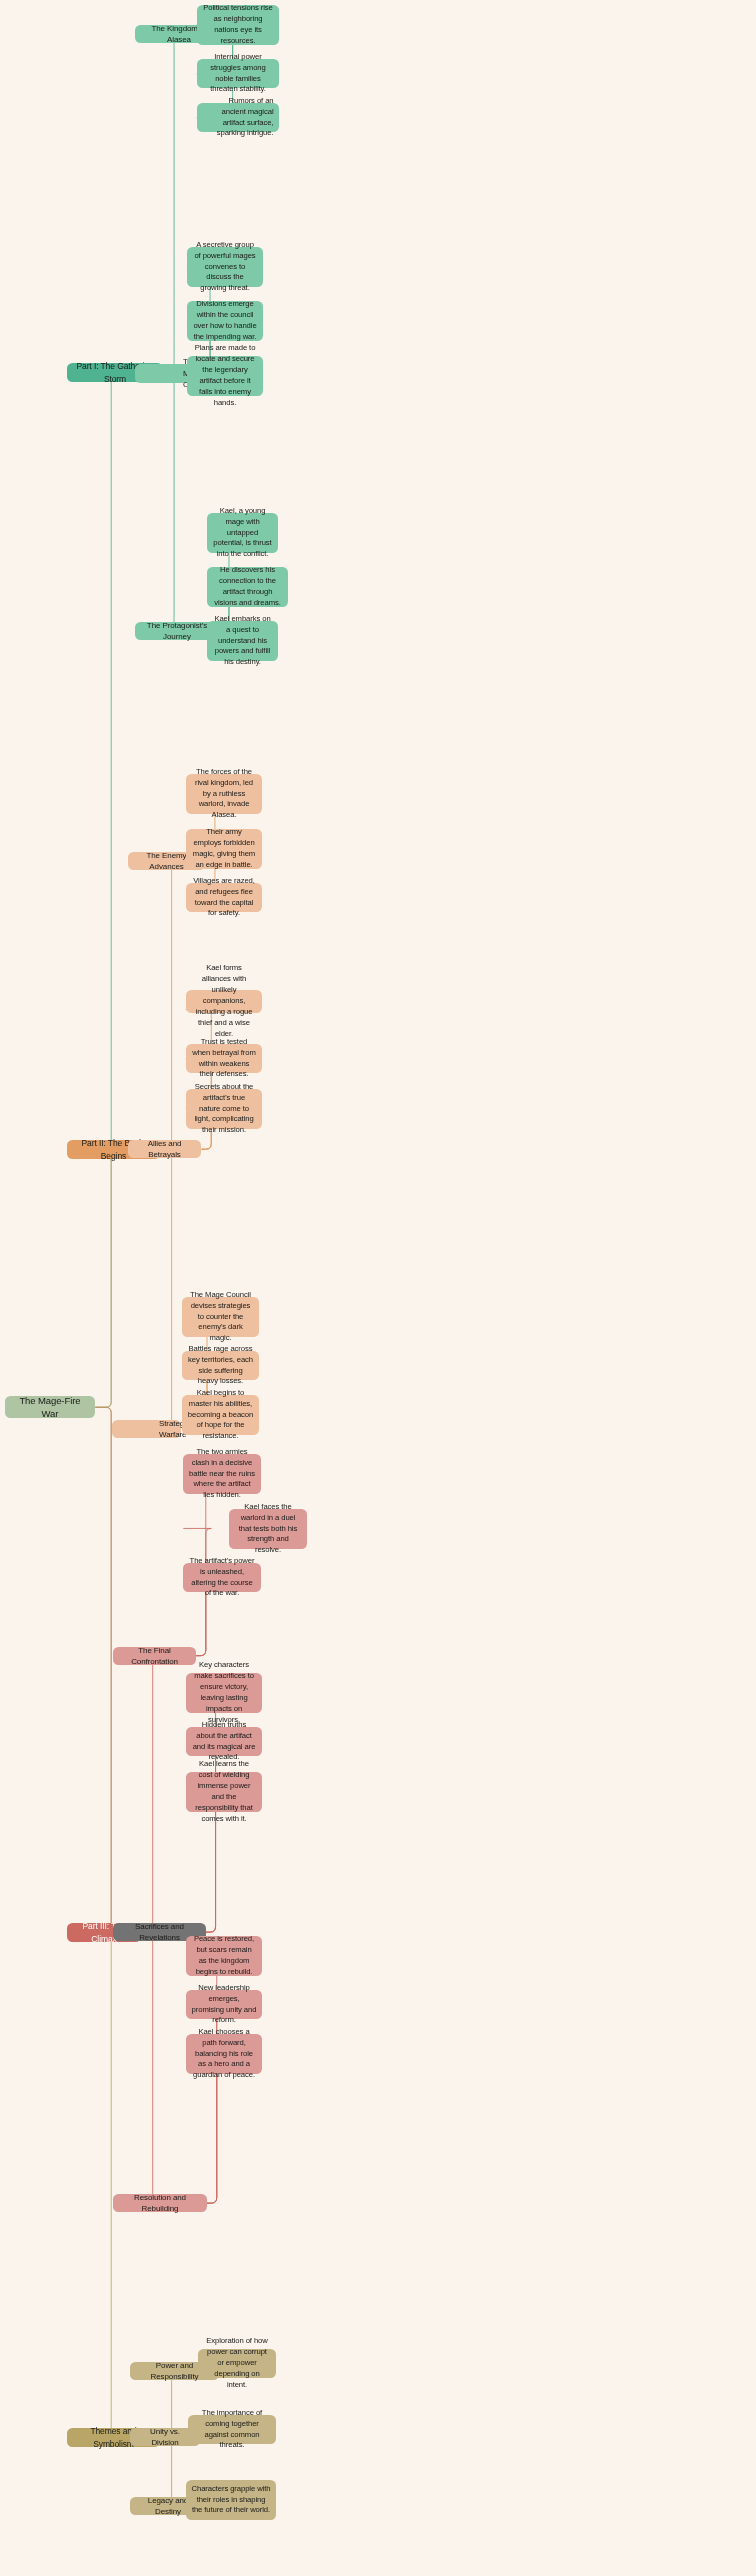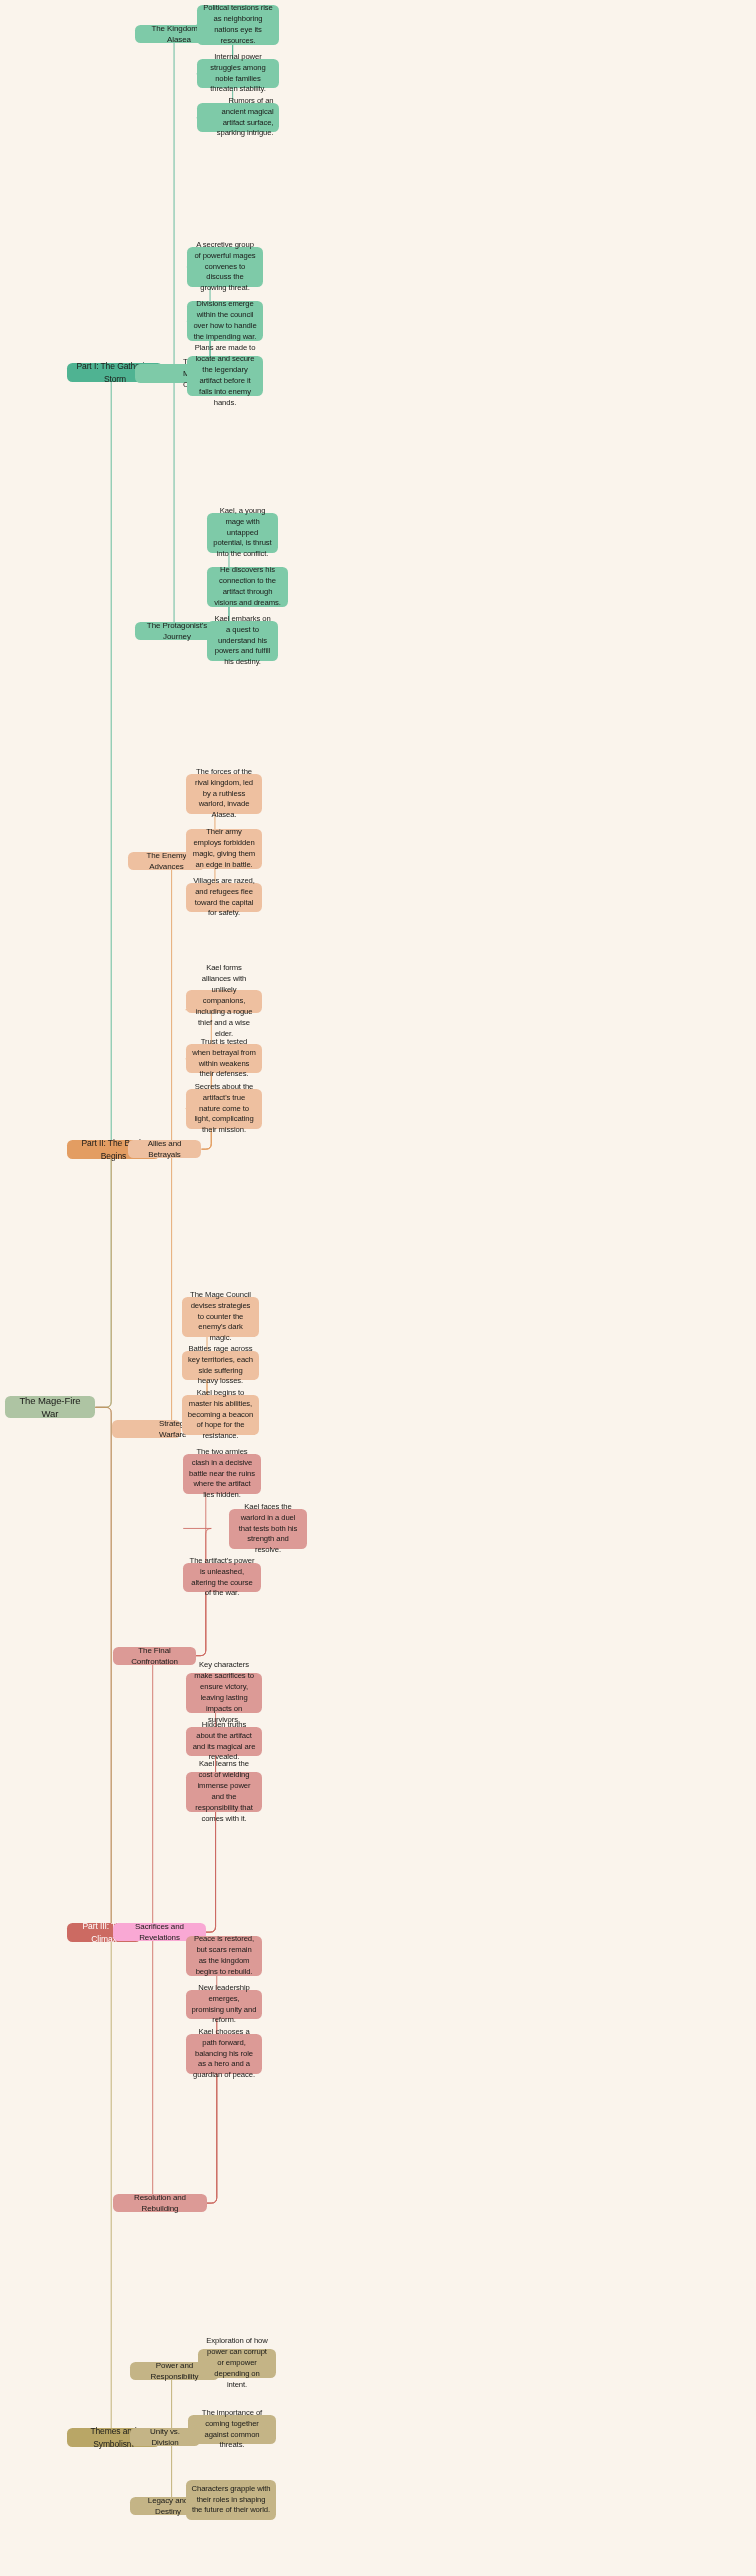--- a/index.html
+++ b/index.html
@@ -184,21 +184,21 @@
       </div>
       <div class="node lvl3" style="left: 183px; top: 1454px; width: 78px; height: 40px; background: rgb(220, 154, 150);">
         <span>The two armies clash in a decisive battle near the ruins where the artifact lies hidden.</span>
       </div>
       <div class="node lvl3" style="left: 183px; top: 1509px; width: 78px; height: 40px; background: rgb(220, 154, 150); margin-left: 46px;">
         <span>Kael faces the warlord in a duel that tests both his strength and resolve.</span>
       </div>
       <div class="node lvl3" style="left: 183px; top: 1563px; width: 78px; height: 29px; background: rgb(220, 154, 150);">
         <span>The artifact's power is unleashed, altering the course of the war.</span>
       </div>
-      <div class="node lvl2" style="left: 113px; top: 1923px; width: 93px; height: 18.3px; background: #f9a8d4;">
+      <div class="node lvl2" style="left: 113px; top: 1923px; width: 93px; height: 18.3px; background: #737373;">
         <span>Sacrifices and Revelations</span>
       </div>
       <div class="node lvl3" style="left: 186px; top: 1673px; width: 76px; height: 40px; background: rgb(220, 154, 150);">
         <span>Key characters make sacrifices to ensure victory, leaving lasting impacts on survivors.</span>
       </div>
       <div class="node lvl3" style="left: 186px; top: 1727px; width: 76px; height: 29px; background: rgb(220, 154, 150);">
         <span>Hidden truths about the artifact and its magical are revealed.</span>
       </div>
       <div class="node lvl3" style="left: 186px; top: 1772px; width: 76px; height: 40px; background: rgb(220, 154, 150);">
         <span>Kael learns the cost of wielding immense power and the responsibility that comes with it.</span>

